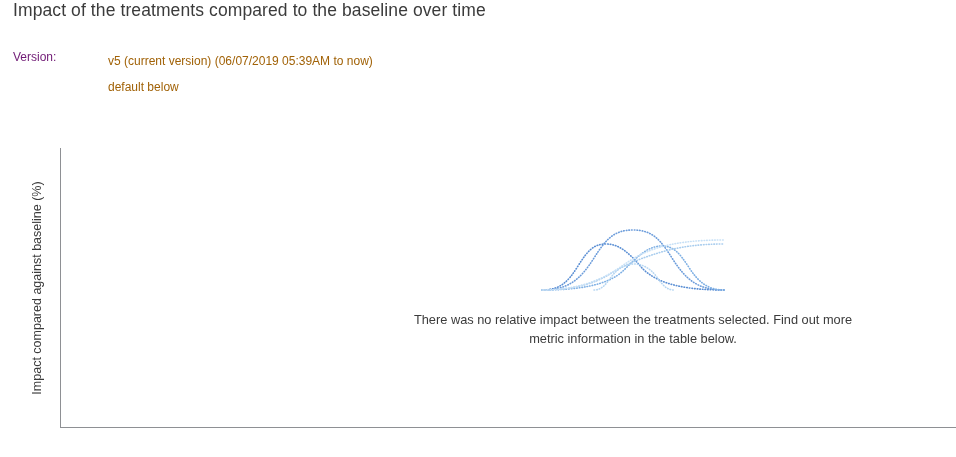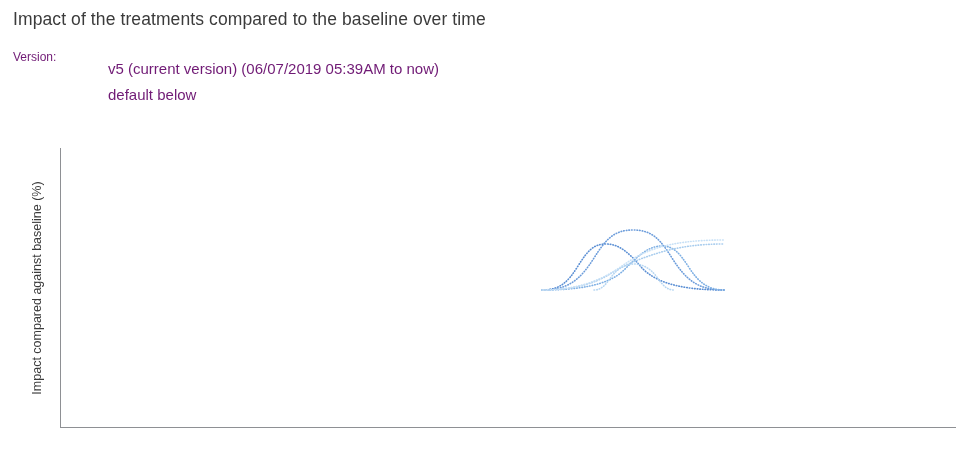--- a/index.html
+++ b/index.html
@@ -14,21 +14,21 @@
     position: relative;
     overflow: hidden;
     font-family: "Liberation Sans", "DejaVu Sans", sans-serif;
     -webkit-font-smoothing: antialiased;
   }
 
   
   .page-title {
     position: absolute;
     left: 13px;
-    top: 9px;
+    top: 0;
     font-size: 17.5px;
     font-weight: 400;
     color: #3b3b3b;
     letter-spacing: 0.1px;
     white-space: nowrap;
   }
 
   .meta {
     position: absolute;
     left: 13px;
@@ -44,23 +44,23 @@
   .meta-label {
     display: inline-block;
     font-size: 12px;
     color: #701a75;
     font-weight: 400;
     vertical-align: top;
   }
   .meta-value {
     position: absolute;
     left: 95px;
-    top: 12px;
-    font-size: 15px;
-    color: #701a75;
+    top: 4px;
+    font-size: 12px;
+    color: #a16207;
     font-weight: 400;
   }
 
   
   .chart-area {
     position: absolute;
     left: 0;
     top: 0;
     width: 956px;
     height: 457px;
@@ -162,16 +162,20 @@
         <path d="M4,72 C34,72 56,66 72,56 C88,46 104,40 120,35
                  C140,29 160,26 186,26" stroke="#a9cdee"></path>
 
         <path d="M56,72 C64,72 68,66 74,58 C80,50 88,46 96,46
                  C104,46 112,50 118,58 C124,66 128,72 136,72" stroke="#b6d6f2"></path>
 
         <path d="M4,72 C40,72 64,62 84,48 C104,34 126,22 186,22" stroke="#c7e0f6"></path>
       </g>
     </svg>
 
+    <div class="empty-message">
+      <span>There was no relative impact between the treatments selected. Find out more</span>
+      <span>metric information in the table below.</span>
+    </div>
 
   </div>
 
 </div>
 
 </body></html>

